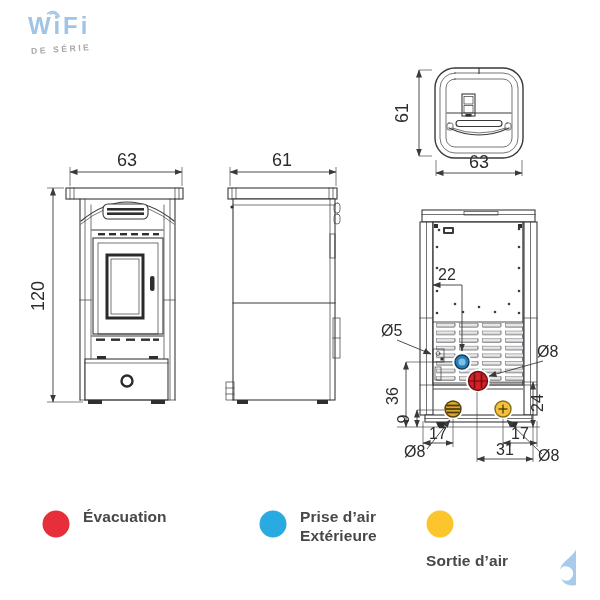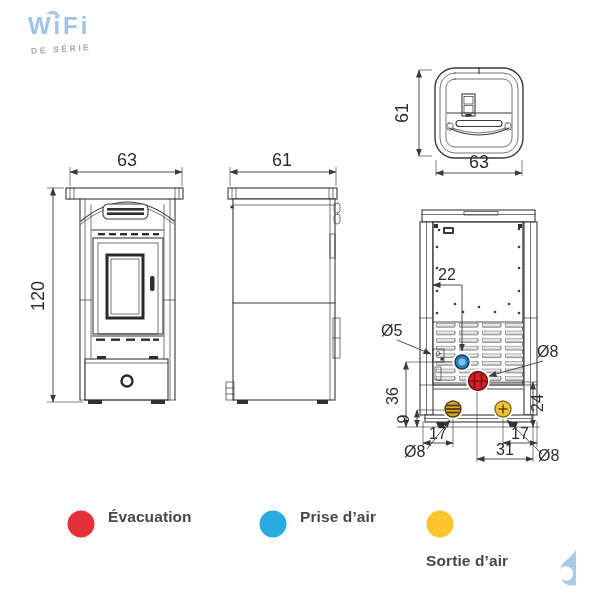--- a/index.html
+++ b/index.html
@@ -300,35 +300,36 @@
 
         <text class="dim" x="404" y="457">Ø8</text>
         <line class="dimln" x1="427" y1="449" x2="450" y2="420" marker-end="url(#arw)"></line>
 
         <text class="dim" x="538" y="461">Ø8</text>
         <line class="dimln" x1="542" y1="454" x2="507" y2="420" marker-end="url(#arw)"></line>
       </g>
     </g>
   </svg>
 
-  <div class="legend-item" style="left:67px;text-align:center;">
+  <div class="legend-item" style="left:42px;text-align:center;">
     <svg class="legend-dot" width="28" height="28">
       <circle cx="14" cy="14" r="13.5" fill="#e62f3b"></circle>
     </svg>
     <div class="legend-label">
       <div>Évacuation</div>
     </div>
   </div>
 
   <div class="legend-item" style="left:259px;">
     <svg class="legend-dot" width="28" height="28">
       <circle cx="14" cy="14" r="13.5" fill="#29abe2"></circle>
     </svg>
     <div class="legend-label">
       <div>Prise d’air</div>
+      <div>Extérieure</div>
     </div>
   </div>
 
   <div class="legend-item" style="left:426px;flex-direction:column;">
     <svg class="legend-dot" width="28" height="28">
       <circle cx="14" cy="14" r="13.5" fill="#fcc52e"></circle>
     </svg>
     <div class="legend-label">
       <div>Sortie d’air</div>
     </div>

